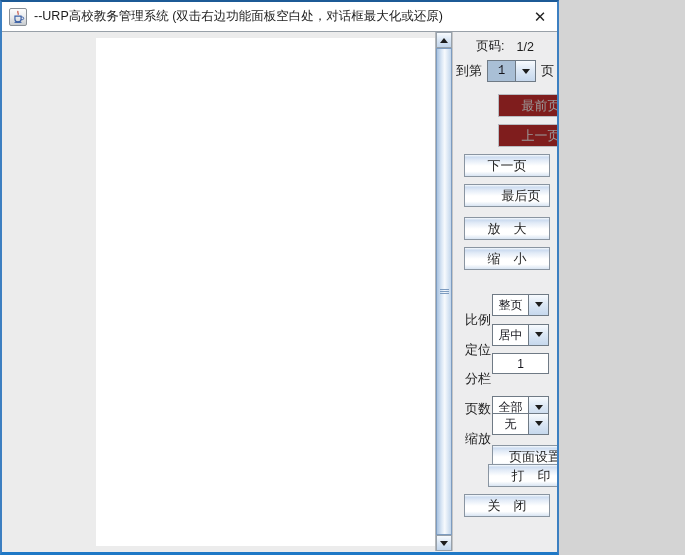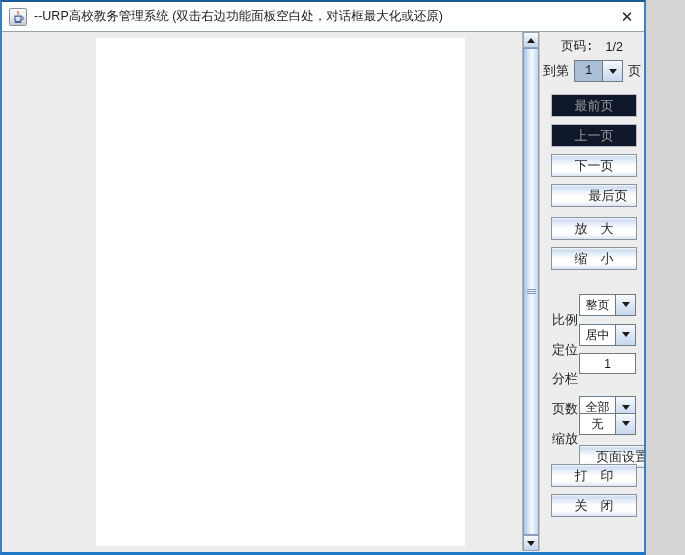--- a/index.html
+++ b/index.html
@@ -1,20 +1,20 @@
 <!DOCTYPE html>
 <html><head>
 <meta charset="utf-8">
 <style>
   * { margin:0; padding:0; box-sizing:border-box; }
   html,body { background:#d4d4d4; }
   body { font-family:"Liberation Sans","DejaVu Sans",sans-serif; }
 
   .window {
-    position:relative; width:646px; height:555px; background:#ededee;
+    position:relative; width:559px; height:555px; background:#ededee;
     border-left:2px solid #3c7fc1; border-right:2px solid #3c7fc1;
     border-top:2px solid #1c5a96; border-bottom:3px solid #1e78c6;
     overflow:hidden;
   }
 
   
   .titlebar {
     height:30px; background:#ffffff; border-bottom:1px solid #98a0a8;
     display:flex; align-items:center; padding-left:7px;
   }
@@ -61,21 +61,21 @@
   .tri-down { width:0; height:0; border-left:4px solid transparent; border-right:4px solid transparent; border-top:5px solid #1d1d1d; }
 
   
   .right-panel {
     flex:0 0 105px; width:105px; position:relative; background:#ededee;
     border-left:1px solid #c6c6c6; font-size:13px; color:#1c1c1c;
   }
   .row { position:absolute; left:0; width:100%; display:flex; align-items:center; justify-content:center; }
 
   .pageinfo { top:6px; font-size:12.5px; }
-  .pageinfo .lbl { margin-right:12px;font-family:Liberation Mono, monospace; }
+  .pageinfo .lbl { margin-right:12px; }
 
   .goto-row { top:28px;font-family:Liberation Mono, monospace; }
   .goto-row .txt { font-size:13px; }
 
   .combo { display:flex; height:22px; border:1px solid #6f7a85; background:#fff; }
   .combo .val {
     flex:1 1 auto; font-size:12px; line-height:20px; text-align:center;
     color:#15151c; overflow:hidden; white-space:nowrap;
   }
   .combo .val.selected { background:#a9bfd6; }
@@ -87,25 +87,25 @@
   .goto-combo { width:49px; margin:0 5px; }
 
   .btn {
     position:absolute; left:11px; width:86px; height:23px;
     border:1px solid #8a95a1; font-size:13px; color:#1f1f1f;
     background:linear-gradient(180deg,#f6fafd 0%,#cddcf0 10%,#e2ebf7 24%,#ffffff 52%,#ffffff 78%,#d8e4f2 100%);
     font-family:"Liberation Sans","DejaVu Sans",sans-serif;
     padding:0; text-align:center;
   }
   .btn.disabled {
-    background:#0f172a; border:1px solid #b9bdc2; color:#9b9b9b;
+    background:#7f1d1d; border:1px solid #b9bdc2; color:#9b9b9b;margin-left:34px;
   }
   .b-first { top:62px; }  .b-prev { top:92px; }  .b-next { top:122px; } .b-last { top:152px;padding-left:28px; }
   .b-zin  { top:185px; }  .b-zout { top:215px; }
-  .b-setup{ top:413px;margin-left:28px; }  .b-print{ top:432px; } .b-close{ top:462px; }
+  .b-setup{ top:413px;margin-left:28px; }  .b-print{ top:432px;margin-left:24px; } .b-close{ top:462px; }
 
   .setting { position:absolute; left:0; width:100%; display:flex; align-items:center; }
   .setting .lbl { width:27px; margin-left:12px; flex:0 0 auto;margin-top:31px; }
   .setting .combo { width:57px; }
   .s-scale { top:248px; } .s-pos { top:278px; } .s-cols { top:307px; }
   .s-pages { top:337px;align-items:flex-end; } .s-shrink { top:367px; }
   .cols-input {
     width:57px; height:21px; border:1px solid #6f7a85; background:#fff;
     font-size:12px; text-align:center; color:#15151c;
     font-family:"Liberation Sans","DejaVu Sans",sans-serif;

